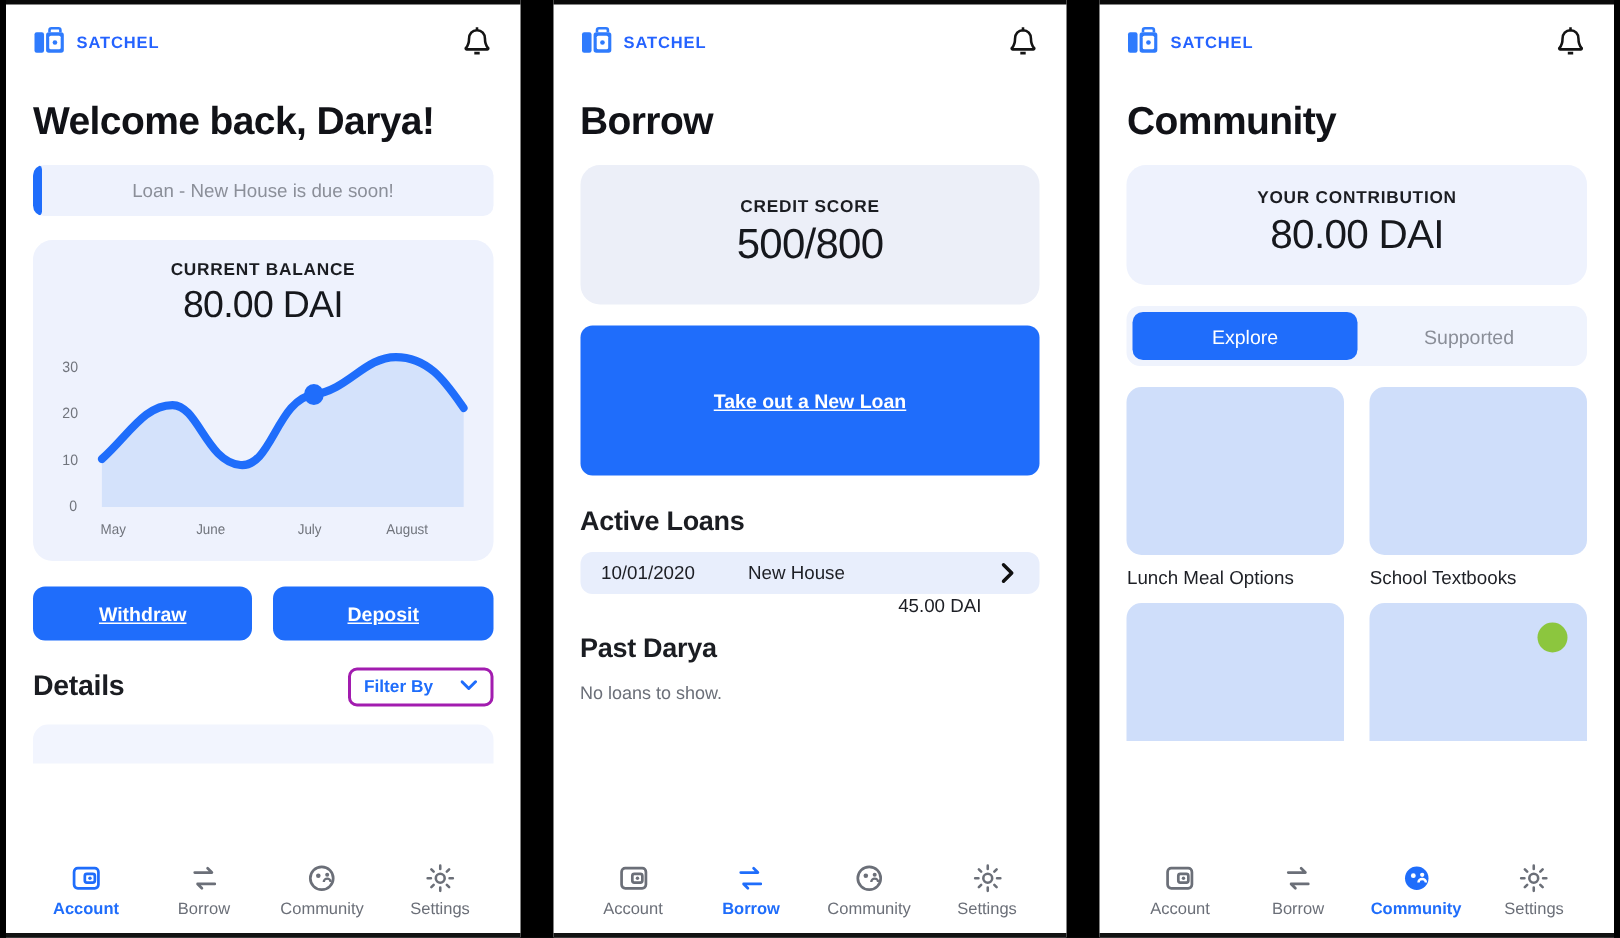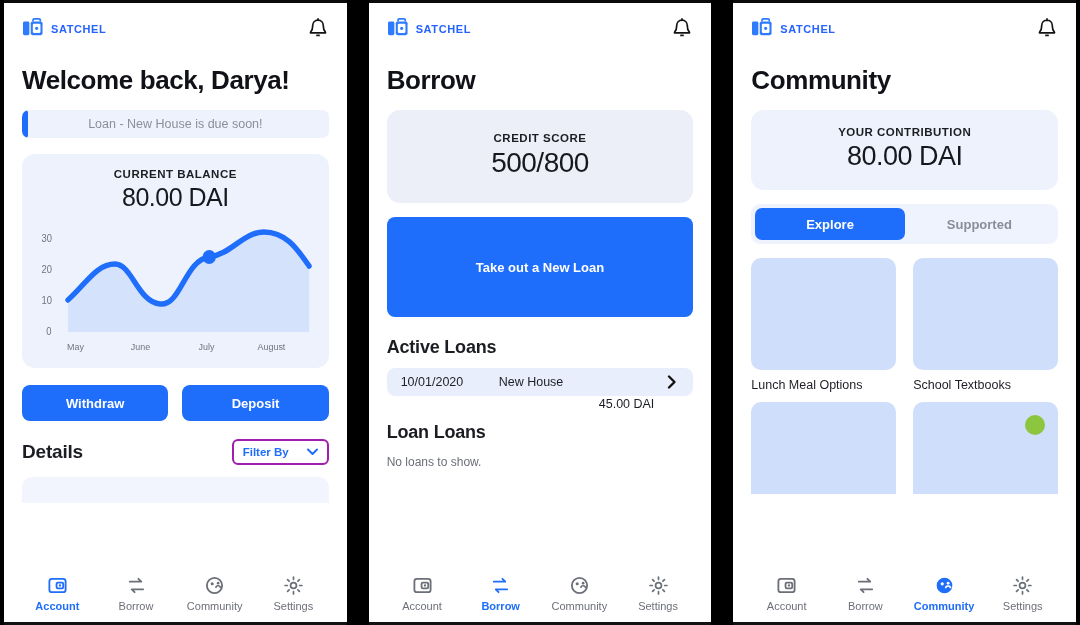--- a/index.html
+++ b/index.html
@@ -48,21 +48,21 @@
     font-size: 26px; font-weight: bold; color: #111217;
     letter-spacing: -0.4px;
     margin-top: 12px; margin-bottom: 14px;
   }
 
   
   .alert {
     position: relative;
     background: #eef2fd;
     border-radius: 7px;
-    height: 28px;
+    height: 34px;
     display: flex; align-items: center; justify-content: center;
     margin-bottom: 16px;
     overflow: hidden;
   }
   .alert-bar {
     position: absolute; left: 0; top: 0; bottom: 0; width: 6px;
     background: #1f6dfb; border-radius: 4px;
   }
   .alert-text { font-size: 12.5px; color: #8b8f99; }
 
@@ -91,21 +91,21 @@
   
   .btn-row { display: flex; gap: 14px; margin-top: 17px; }
   .btn {
     flex: 1 1 0;
     background: #1f6dfb; color: #fff;
     border: none; border-radius: 8px;
     height: 36px;
     font-size: 13px; font-weight: bold;
     font-family: "Liberation Sans", sans-serif;
     cursor: pointer;
-    display: flex; align-items: center; justify-content: center;
+    display: flex; align-items: center; justify-content: center; text-decoration: underline;
   }
   .btn-full { width: 100%; margin-top: 14px; }
 
   
   .section-row {
     display: flex; align-items: center; justify-content: space-between;
     margin-top: 18px;
   }
   .section-title {
     font-size: 19px; font-weight: bold; color: #1b1d22; letter-spacing: -0.2px;
@@ -155,21 +155,21 @@
     background: #eff3fd;
     border-radius: 9px;
     padding: 4px;
     display: flex;
     height: 40px;
   }
   .seg {
     flex: 1 1 0;
     border-radius: 7px;
     display: flex; align-items: center; justify-content: center;
-    font-size: 13px; font-weight: bold;
+    font-size: 13px; font-weight: normal;
     color: #8a8e98;
     cursor: pointer;
     font-family: "Liberation Sans", sans-serif;
   }
   .seg.active { background: #1f6dfb; color: #fff; }
 
   
   .grid {
     margin-top: 14px;
     display: grid;
@@ -383,21 +383,21 @@
       <span class="loan-date">10/01/2020</span>
       <span class="loan-name">New House</span>
       <span class="loan-amt">45.00 DAI</span>
       <span class="chev-right">
         <svg width="14" height="14" viewBox="0 0 14 14" fill="none">
           <path d="M4 1.5L9.5 7L4 12.5" stroke="#111" stroke-width="2.3" stroke-linecap="round" stroke-linejoin="round"></path>
         </svg>
       </span>
     </div>
 
-    <div class="sub-title" style="margin-top:26px;">Loan Loans</div>
+    <div class="sub-title" style="margin-top:26px;">Past Darya</div>
     <div class="muted-note">No loans to show.</div>
 
     <div class="spacer"></div>
 
     <div class="bottomnav">
       <div class="navitem">
         <span class="navicon">
           <svg width="21" height="21" viewBox="0 0 22 22" fill="none">
             <rect x="2.5" y="4" width="17" height="14" rx="2.6" stroke="#6b6f78" stroke-width="1.9"></rect>
             <rect x="10" y="8" width="7" height="6" rx="1.4" stroke="#6b6f78" stroke-width="1.9"></rect>

